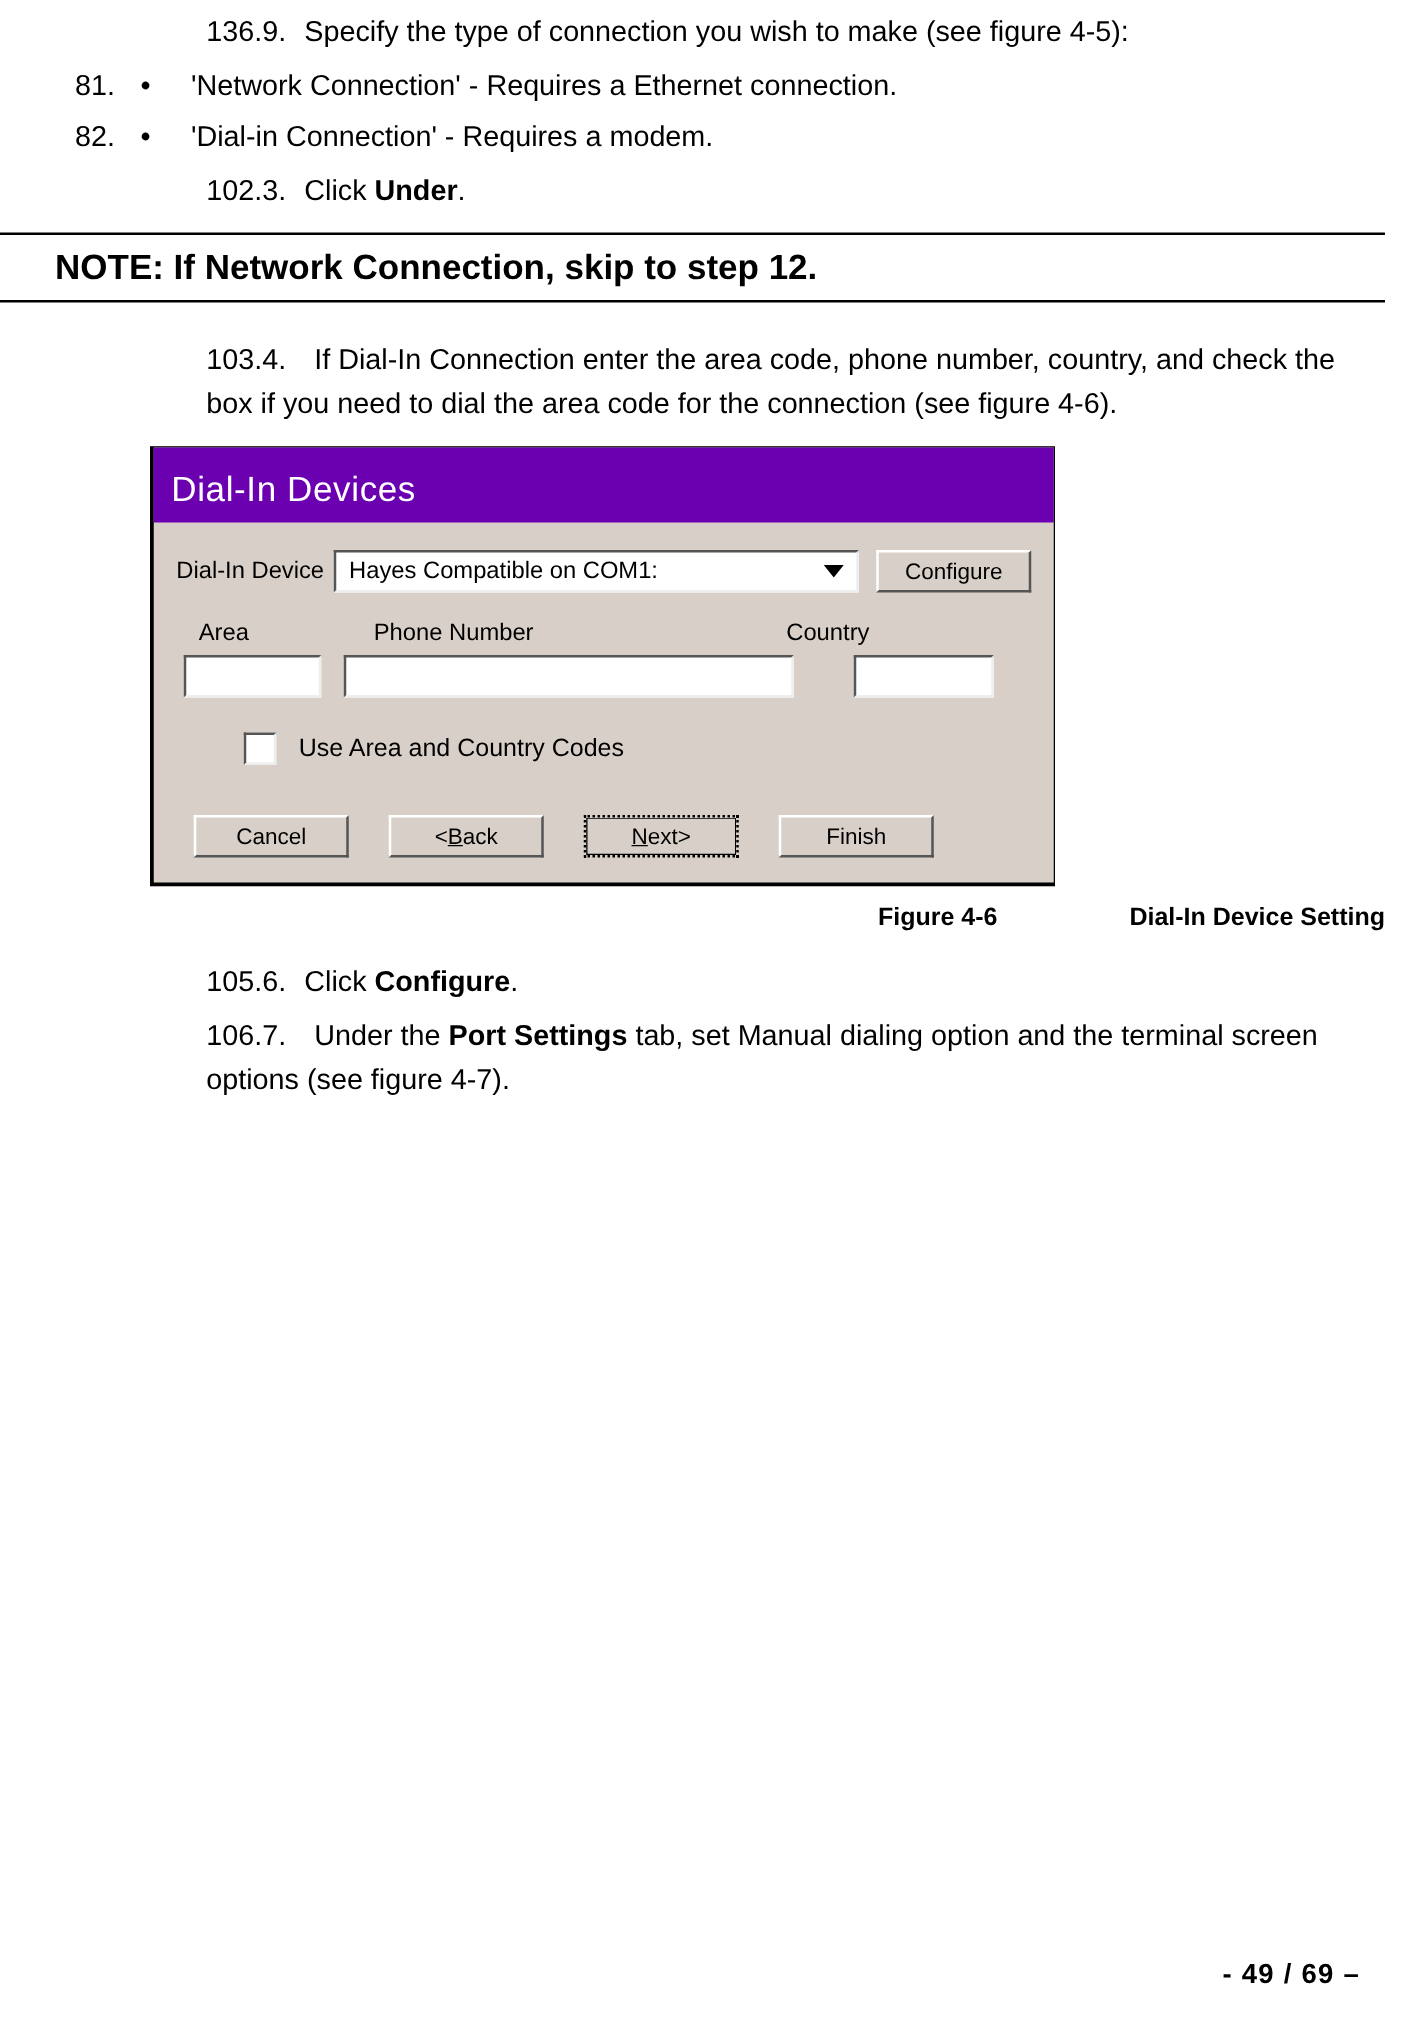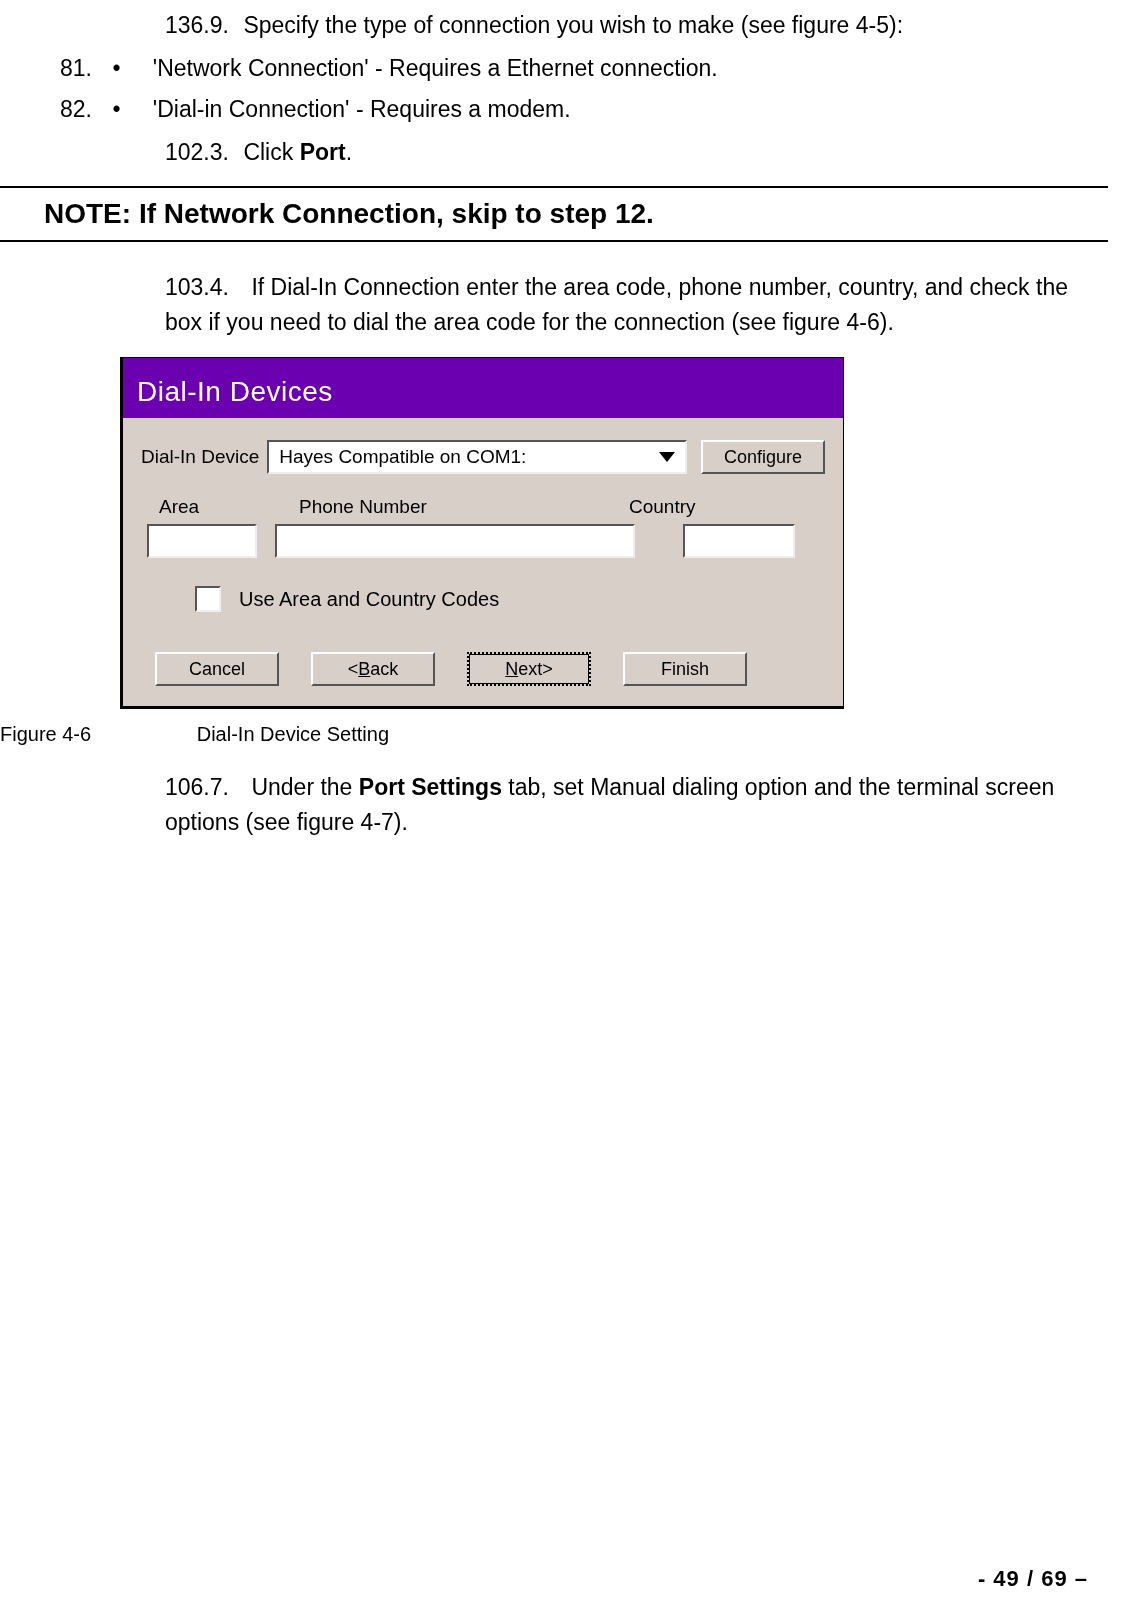--- a/index.html
+++ b/index.html
@@ -47,22 +47,22 @@
   }
   .para {
     font-size: 23px;
     line-height: 1.5;
     margin: 10px 0 10px 165px;
     max-width: 940px;
   }
   .para .num { display:inline-block; width:80px; }
   .para .txt { }
   .figcap {
-    text-align: left;
-    font-weight: normal;
+    text-align: right;
+    font-weight: bold;
     font-size: 20px;
     margin: 14px 0 24px 0;
   }
   .figcap .f1 { display:inline-block; margin-right: 100px; }
   .pagefoot {
     position: absolute;
     bottom: 40px;
     right: 40px;
     font-weight: bold;
     font-family: Arial, Helvetica, sans-serif;
@@ -189,21 +189,21 @@
     <span>'Network Connection' - Requires a Ethernet connection.</span>
   </p>
   <p class="bullet-line">
     <span class="n">82.</span>
     <span class="dot">•</span>
     <span>'Dial-in Connection' - Requires a modem.</span>
   </p>
 
   <p class="step">
     <span class="num">102.3.</span>
-    <span>Click </span><b>Port</b><span>.</span>
+    <span>Click </span><b>Under</b><span>.</span>
   </p>
 
   <div class="note-wrap">
     <p class="note">NOTE: If Network Connection, skip to step 12.</p>
   </div>
 
   <p class="para">
     <span class="num">103.4.</span>
     <span class="txt">If Dial-In Connection enter the area code, phone number, country, and check the box if you need to dial the area code for the connection (see figure 4-6).</span>
   </p>
@@ -253,20 +253,24 @@
 
     </div>
   </div>
 
   <p class="figcap">
     <span class="f1">Figure 4-6</span>
     <span>Dial-In Device Setting</span>
   </p>
 
 
+  <p class="step">
+    <span class="num">105.6.</span>
+    <span>Click </span><b>Configure</b><span>.</span>
+  </p>
 
   <p class="para">
     <span class="num">106.7.</span>
     <span>Under the </span><b>Port Settings</b><span> tab, set Manual dialing option and the terminal screen options (see figure 4-7).</span>
   </p>
 
   <div class="pagefoot">-  49 / 69 –</div>
 </div>
 
 </body></html>

